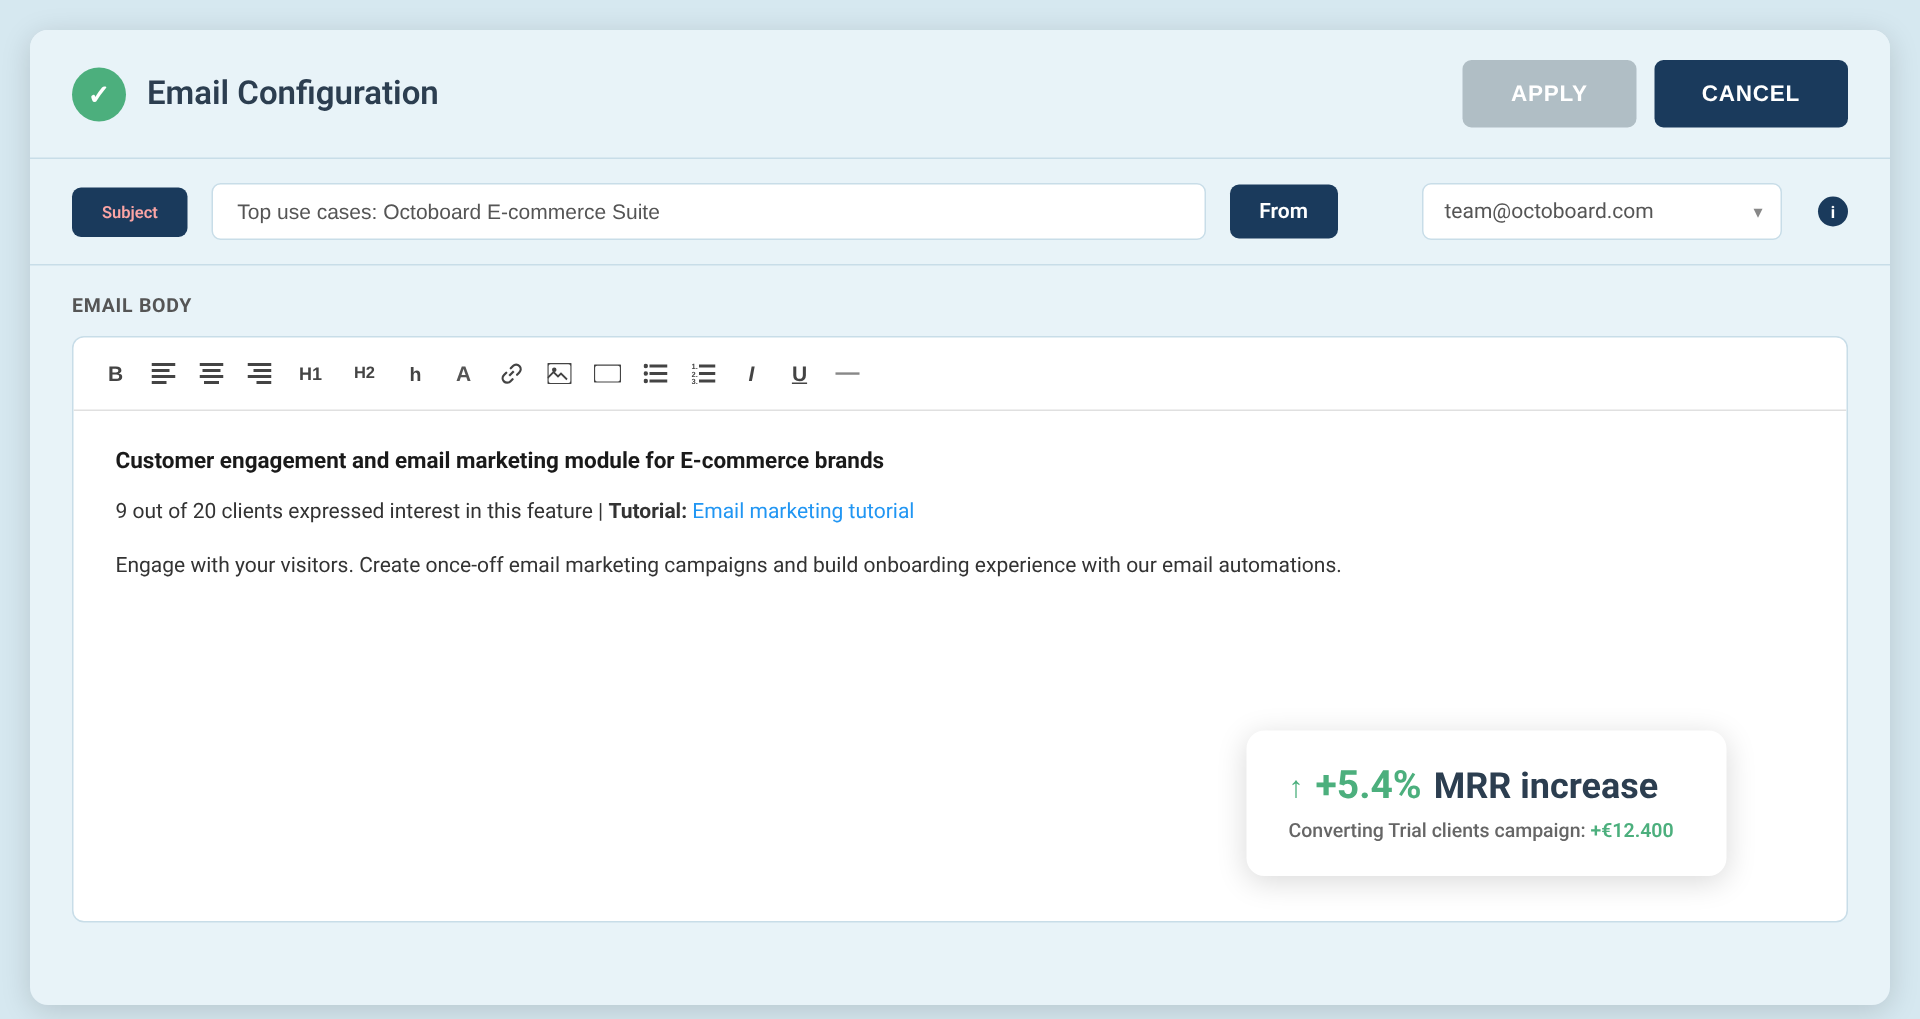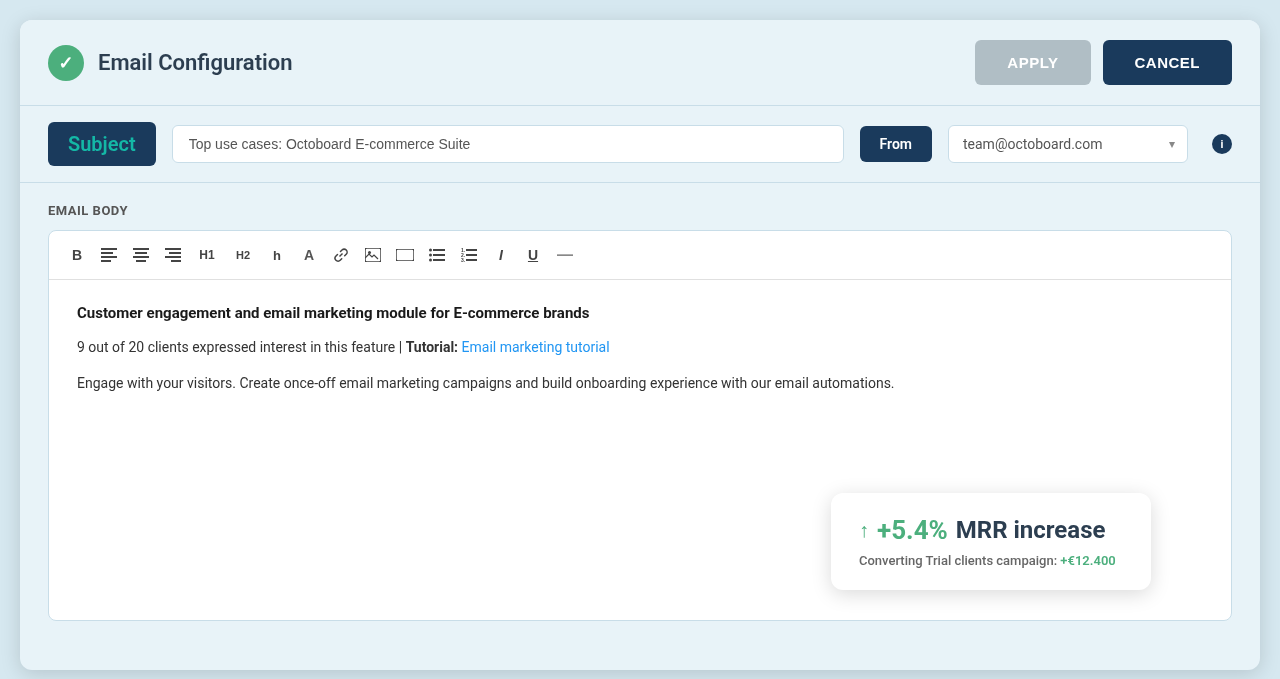--- a/index.html
+++ b/index.html
@@ -79,24 +79,24 @@
     .subject-row {
       background: #e8f3f8;
       padding: 16px 28px;
       display: flex;
       align-items: center;
       gap: 16px;
       border-bottom: 1px solid #c8dde8;
     }
     .subject-label {
       background: #1a3a5c;
-      color: #14b8a6;
+      color: #fca5a5;
       padding: 10px 20px;
       border-radius: 6px;
-      font-size: 20px;
+      font-size: 11px;
       font-weight: 600;
       white-space: nowrap;
     }
     .subject-input {
       flex: 1;
       border: 1px solid #c8dde8;
       border-radius: 6px;
       padding: 10px 16px;
       font-size: 14px;
       color: #555;
@@ -113,20 +113,21 @@
       white-space: nowrap;
     }
     .from-select-wrapper {
       display: flex;
       align-items: center;
       border: 1px solid #c8dde8;
       border-radius: 6px;
       background: white;
       padding: 0 8px 0 14px;
       min-width: 240px;
+      margin-left: 40px;
     }
     .from-select-text {
       flex: 1;
       font-size: 14px;
       color: #555;
       padding: 10px 0;
     }
     .dropdown-arrow {
       color: #888;
       font-size: 12px;

